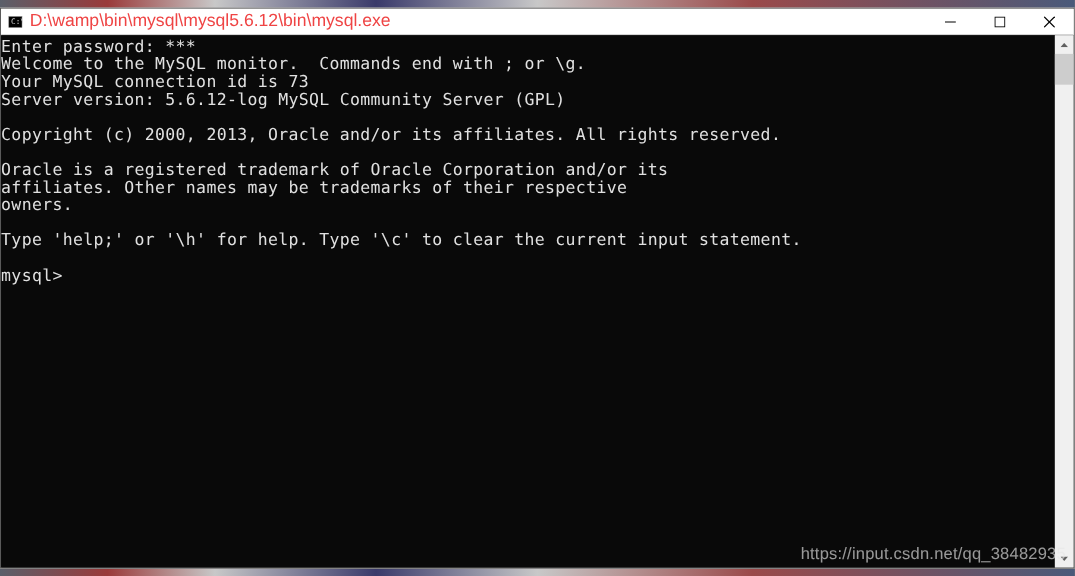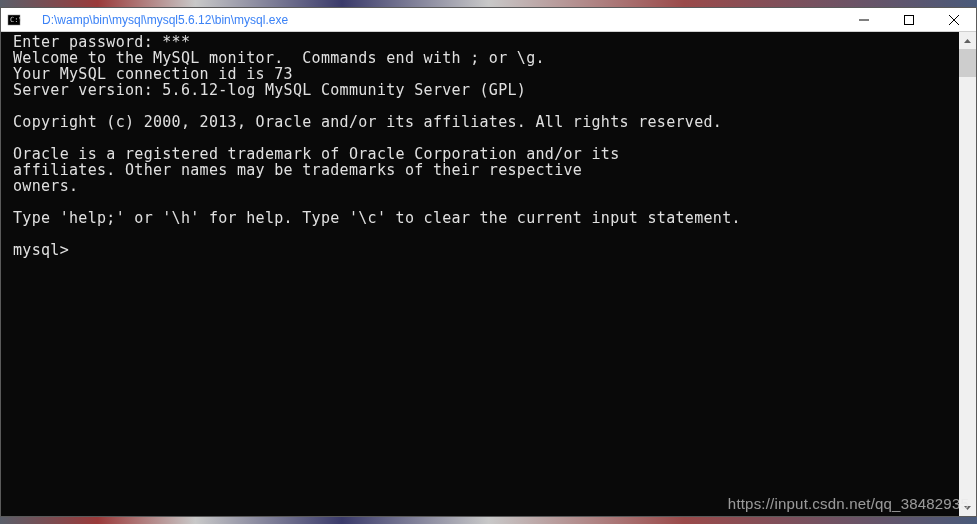--- a/index.html
+++ b/index.html
@@ -37,26 +37,25 @@
     .titlebar-icon {
       width: 16px;
       height: 16px;
       margin-left: 5px;
       margin-right: 5px;
       display: inline-flex;
       align-items: center;
       justify-content: center;
     }
     .titlebar-title {
-      font-size: 12px;
-      color: #3b82f6;
+      font-size: 16px;
+      color: #ef4444;
       flex: 1;
       white-space: nowrap;
       overflow: hidden;
-      margin-left: 15px;
     }
     .window-controls {
       display: flex;
       height: 100%;
     }
     .win-btn {
       width: 45px;
       height: 100%;
       display: flex;
       align-items: center;
@@ -72,21 +71,21 @@
       overflow: hidden;
     }
     .terminal {
       flex: 1;
       background: #090909;
       color: #e0e0e0;
       font-family: "NSimSun", "SimSun", "Consolas", monospace;
       font-size: 15px;
       line-height: 16px;
       white-space: pre;
-      padding: 2px 0 0 12px;
+      padding: 2px 0 0 0;
       overflow: hidden;
       letter-spacing: 0.3px;
     }
     .scrollbar {
       width: 17px;
       background: #f0f0f0;
       position: relative;
       display: flex;
       flex-direction: column;
     }

